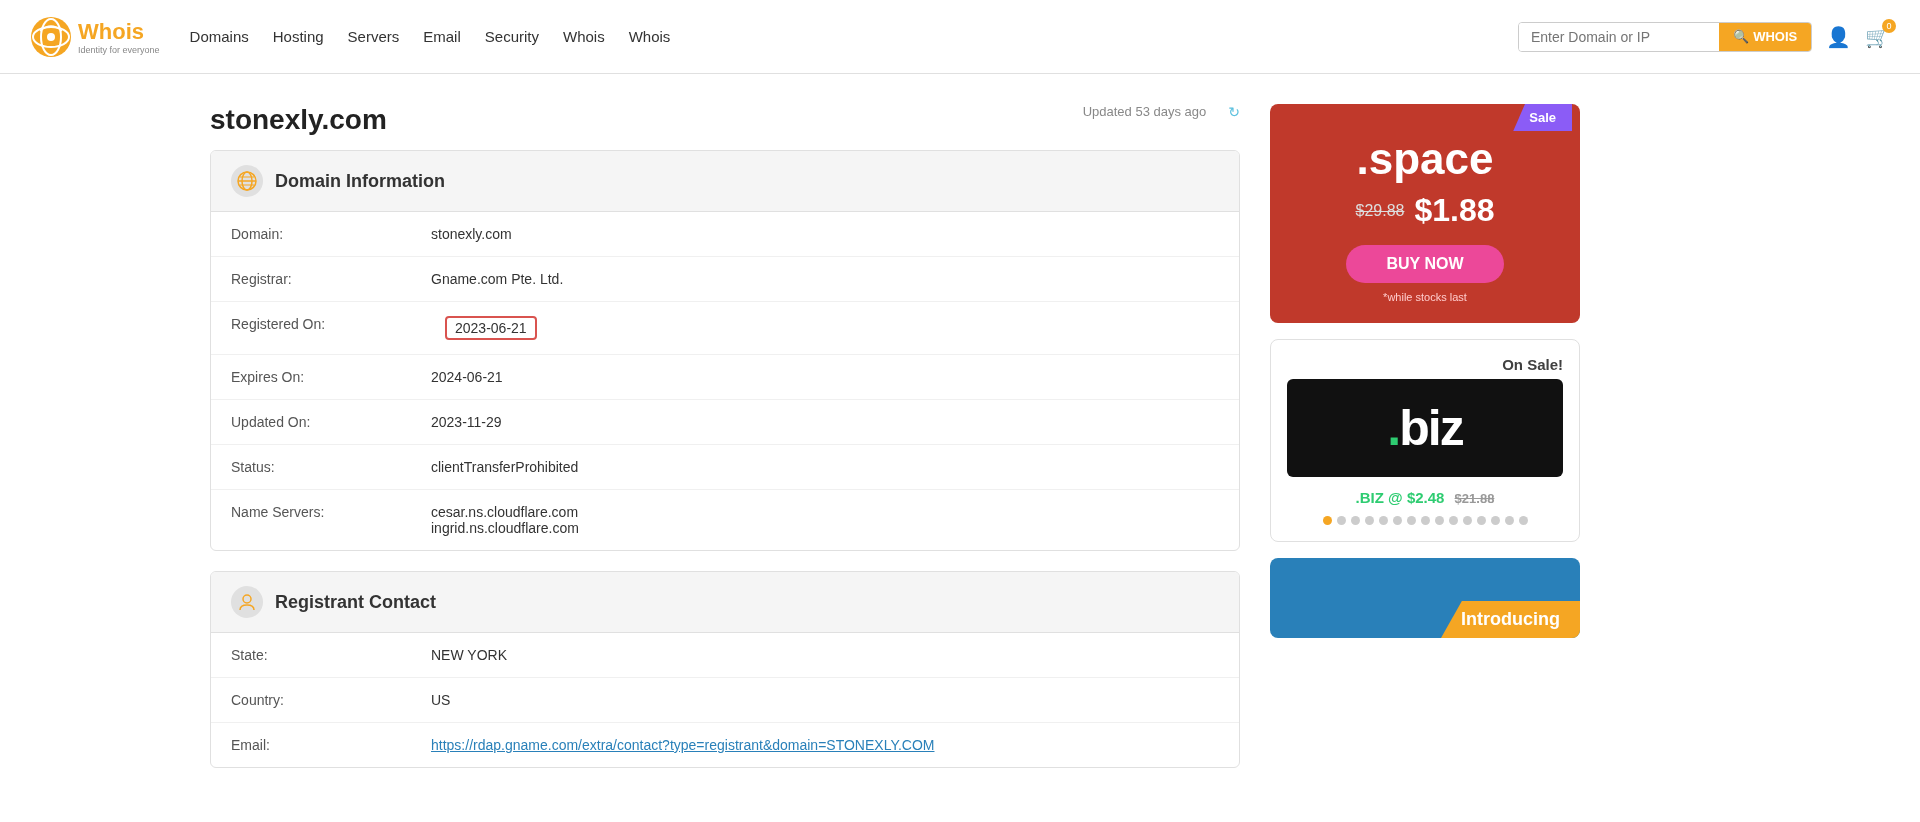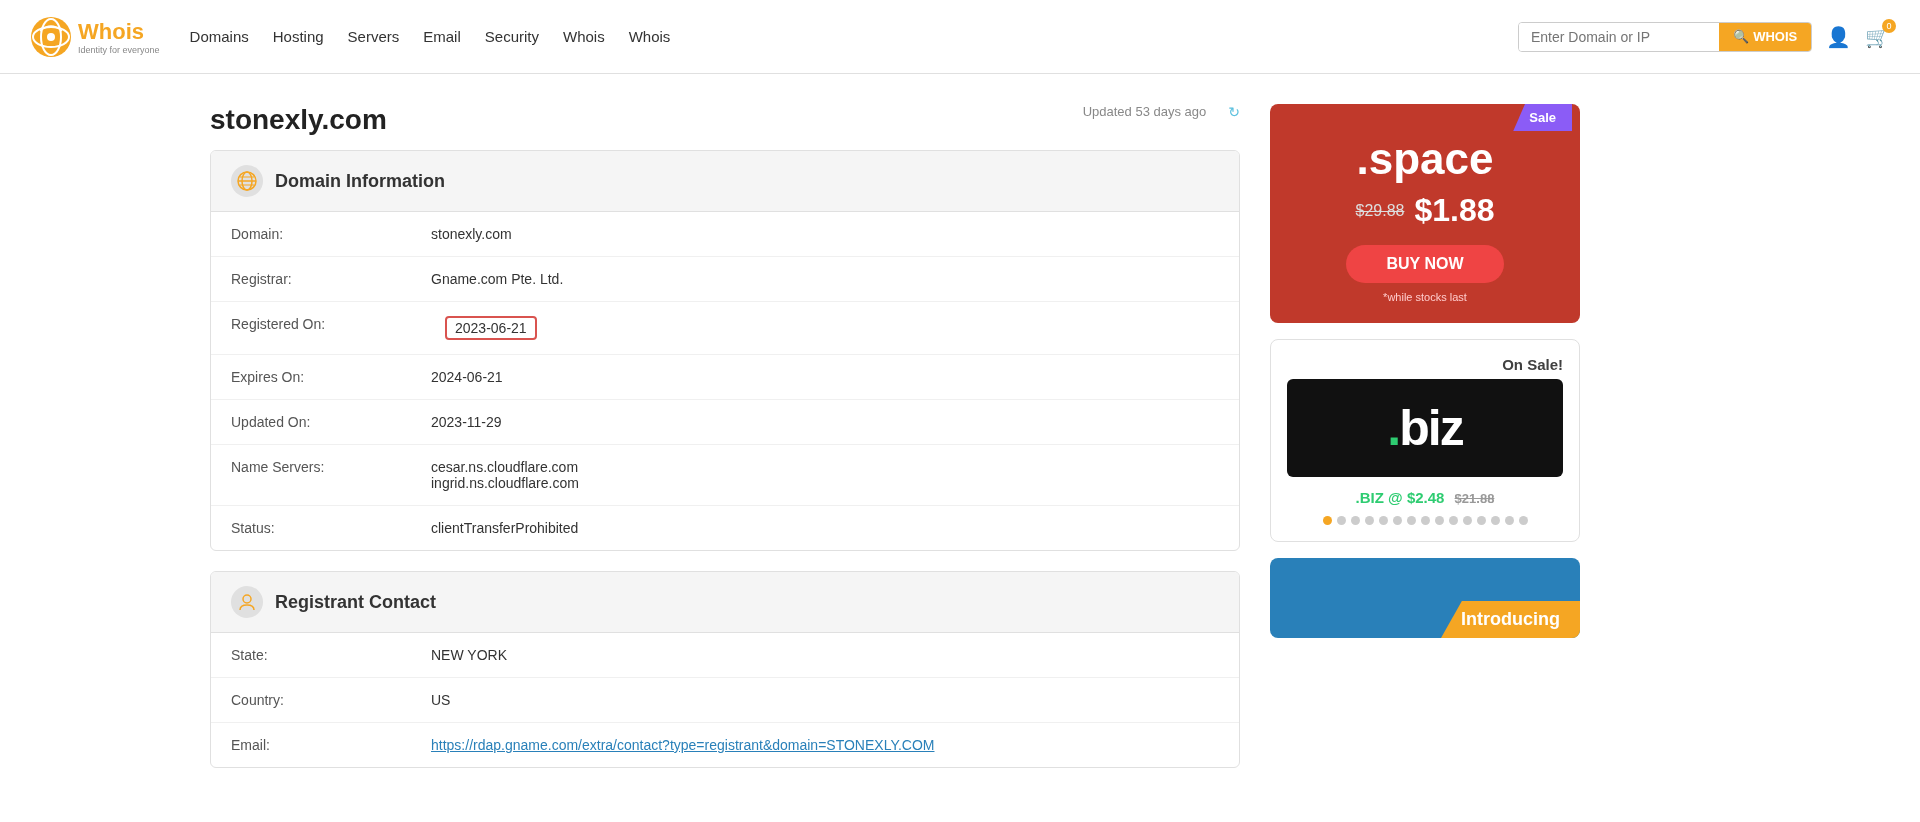--- a/index.html
+++ b/index.html
@@ -242,21 +242,21 @@
       font-size: 16px;
       color: #ddd;
       text-decoration: line-through;
     }
     .new-price {
       font-size: 32px;
       font-weight: bold;
       color: #fff;
     }
     .buy-now-btn {
-      background: #ef4444;
+      background: #ec4899;
       color: #fff;
       border: none;
       border-radius: 25px;
       padding: 10px 40px;
       font-size: 16px;
       font-weight: bold;
       cursor: pointer;
       margin-bottom: 8px;
     }
     .stock-note {
@@ -432,27 +432,27 @@
         </tr>
         <tr>
           <td>Expires On:</td>
           <td>2024-06-21</td>
         </tr>
         <tr>
           <td>Updated On:</td>
           <td>2023-11-29</td>
         </tr>
         <tr>
+          <td>Status:</td>
+          <td>clientTransferProhibited</td>
+        </tr>
+        <tr>
           <td>Name Servers:</td>
           <td style="white-space:pre-line;">cesar.ns.cloudflare.com
 ingrid.ns.cloudflare.com</td>
-        </tr>
-        <tr>
-          <td>Status:</td>
-          <td>clientTransferProhibited</td>
         </tr>
       </tbody>
         </table>
     </div>
 
     <div class="section-card">
       <div class="section-header">
         <div class="section-icon">
           <svg width="20" height="20" viewBox="0 0 20 20">
             <circle cx="10" cy="7" r="4" fill="none" stroke="#f5a623" stroke-width="1.5"></circle>

